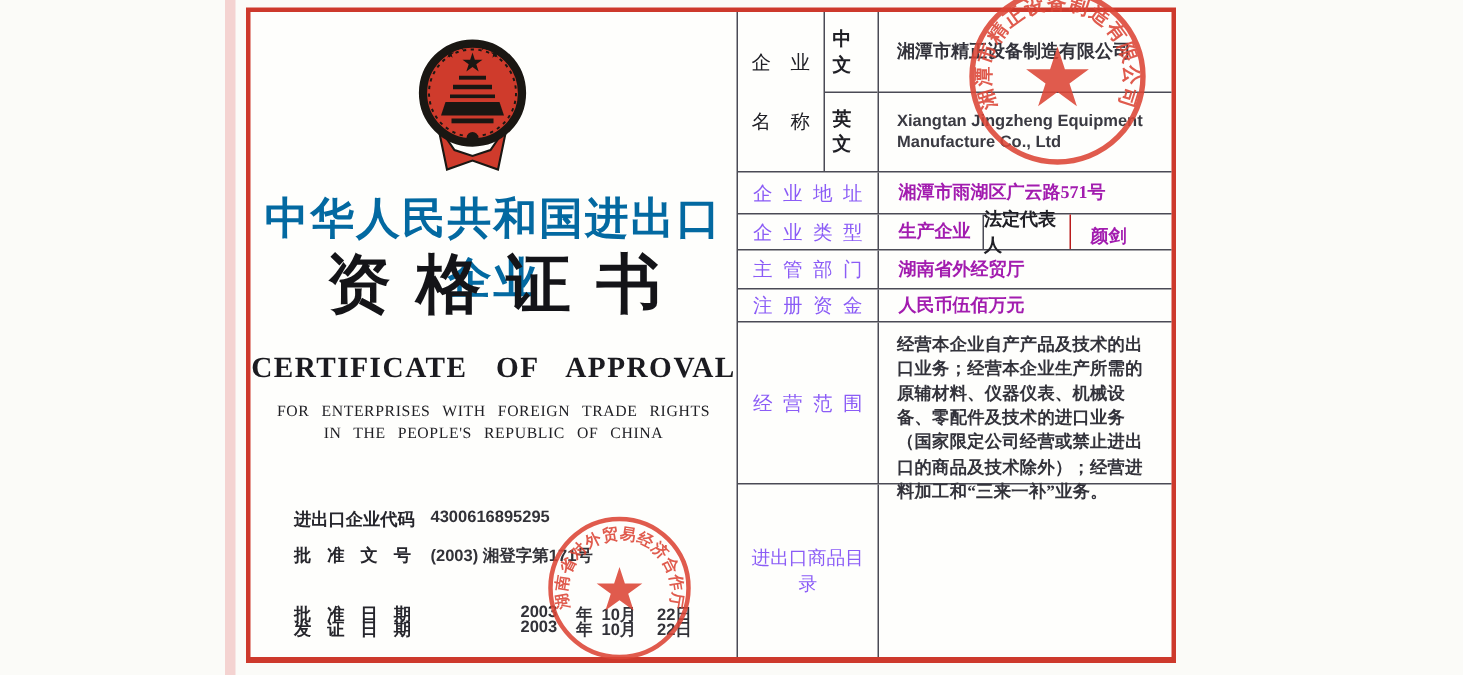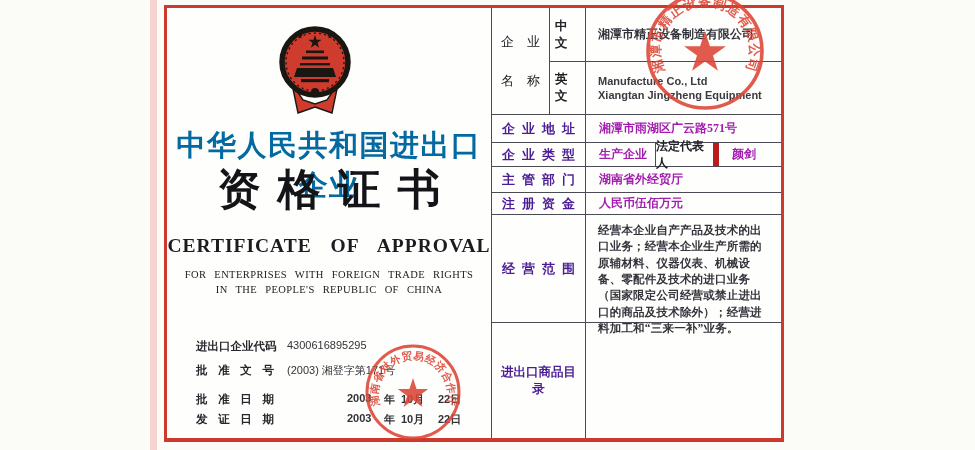--- a/index.html
+++ b/index.html
@@ -42,48 +42,48 @@
   .sub-en1, .sub-en2 {
     position: absolute; left: 0; width: 100%; text-align: center;
     font-size: 10.5px; font-weight: 400; letter-spacing: .4px;
     word-spacing: 5px; color: #212126;
   }
   .sub-en1 { top: 261px; }
   .sub-en2 { top: 276px; }
 
   .frow { position: absolute; left: 0; width: 100%; height: 17px; }
   .frow-1 { top: 331px; padding-left: 28px; } .frow-2 { top: 355px; }
-  .frow-3 { top: 384px; } .frow-4 { top: 404px; }
+  .frow-3 { top: 394px; } .frow-4 { top: 404px; }
   .flabel {
     position: absolute; left: 29px; width: 78px; display: inline-block;
     font-size: 11.5px; font-weight: 600; color: #26262c;
     text-align: justify; text-align-last: justify; white-space: nowrap;
   }
   .fvalue {
-    position: absolute; left: 120px; font-size: 11px; font-weight: 400;
+    position: absolute; left: 120px; font-size: 11px; font-weight: 700;
     font-family: "Liberation Sans", "DejaVu Sans", sans-serif; color: #323238;
     white-space: nowrap;
   }
   .dtok { position: absolute; font-size: 11px; font-weight: 700; color: #323238; white-space: nowrap; }
   .dtok.num { font-family: "Liberation Sans", "DejaVu Sans", sans-serif; }
   .d-year { left: 180px; } .d-yr { left: 217px; } .d-mon { left: 234px; } .d-day { left: 271px; }
 
   
   .table {
     position: absolute; left: 324px; top: 0; width: 290px; height: 100%;
     border-left: 1px solid #4b4b55; display: flex; flex-direction: column;
     font-size: 12px;
   }
   .trow { display: flex; border-bottom: 1px solid #4b4b55; flex-shrink: 0; }
   .trow:last-child { border-bottom: none; flex: 1; }
   .r-name { height: 107px; } .r-addr { height: 28px; } .r-type { height: 24px; }
   .r-dept { height: 26px; } .r-cap { height: 22px; } .r-scope { height: 108px; }
   .lab {
     width: 93px; flex-shrink: 0; display: flex; align-items: center;
-    font-weight: 700; font-size: 13px; color: #4c1d95;
+    font-weight: 400; font-size: 13px; color: #8b5cf6;
   }
   .lab > span { width: 100%; padding: 0 10px; text-align: justify; text-align-last: justify; }
   .lab-center > span { text-align: center; text-align-last: center; padding: 0 4px; font-size: 12.5px; }
   .val { flex: 1; border-left: 1px solid #4b4b55; display: flex; align-items: center; }
   .val-text { padding-left: 13px; font-size: 12px; font-weight: 600; color: #a21caf; }
 
   .name-lab { width: 57px; flex-shrink: 0; display: flex; flex-direction: column;
     justify-content: space-around; padding: 14px 0; }
   .name-lab > span { width: 100%; padding: 0 9px; text-align: justify; text-align-last: justify;
     font-weight: 400; font-size: 13px; color: #202026; }
@@ -97,21 +97,21 @@
   .name-val { flex: 1; border-left: 1px solid #4b4b55; display: flex; flex-direction: column; }
   .cn-name { padding-left: 12px; font-size: 12px; font-weight: 600; color: #33333b; }
   .en-name { padding-left: 12px; font-family: "Liberation Sans", "DejaVu Sans", sans-serif;
     font-size: 11px; font-weight: 700; line-height: 1.3; color: #3a3a42; }
 
   .type-val { width: 70px; flex-shrink: 0; border-left: 1px solid #4b4b55;
     display: flex; align-items: center; }
   .legal-lab { width: 58px; flex-shrink: 0; border-left: 1px solid #4b4b55;
     display: flex; align-items: center; justify-content: center;
     font-weight: 700; font-size: 12px; color: #202026; }
-  .legal-val { flex: 1; border-left: 6px solid #b91c1c; display: flex; align-items: center; }
+  .legal-val { flex: 1; border-left: 1px solid #b91c1c; display: flex; align-items: flex-end; }
 
   .scope-val { align-items: flex-start; }
   .scope-text { padding: 7px 10px 0 12px; font-size: 11.5px; line-height: 1.42;
     font-weight: 600; color: #33333b; letter-spacing: .2px; }
   .catalog-lab > span { font-size: 12.5px; }
 
   
   .seal { position: absolute; opacity: .88; pointer-events: none; }
   .seal-company { left: 471px; top: -22px; width: 134px; height: 134px; }
   .seal-gov { left: 190px; top: 328px; width: 112px; height: 112px; }
@@ -196,22 +196,22 @@
             <div class="cell">
               <span>英 文</span>
             </div>
           </div>
           <div class="name-val">
             <div class="cell">
               <span class="cn-name">湘潭市精正设备制造有限公司</span>
             </div>
             <div class="cell">
               <div class="en-name">
+                <div>Xiangtan Jingzheng Equipment</div>
                 <div>Manufacture Co., Ltd</div>
-                <div>Xiangtan Jingzheng Equipment</div>
               </div>
             </div>
           </div>
         </div>
 
         <div class="trow r-addr">
           <div class="lab">
             <span>企 业 地 址</span>
           </div>
           <div class="val">

